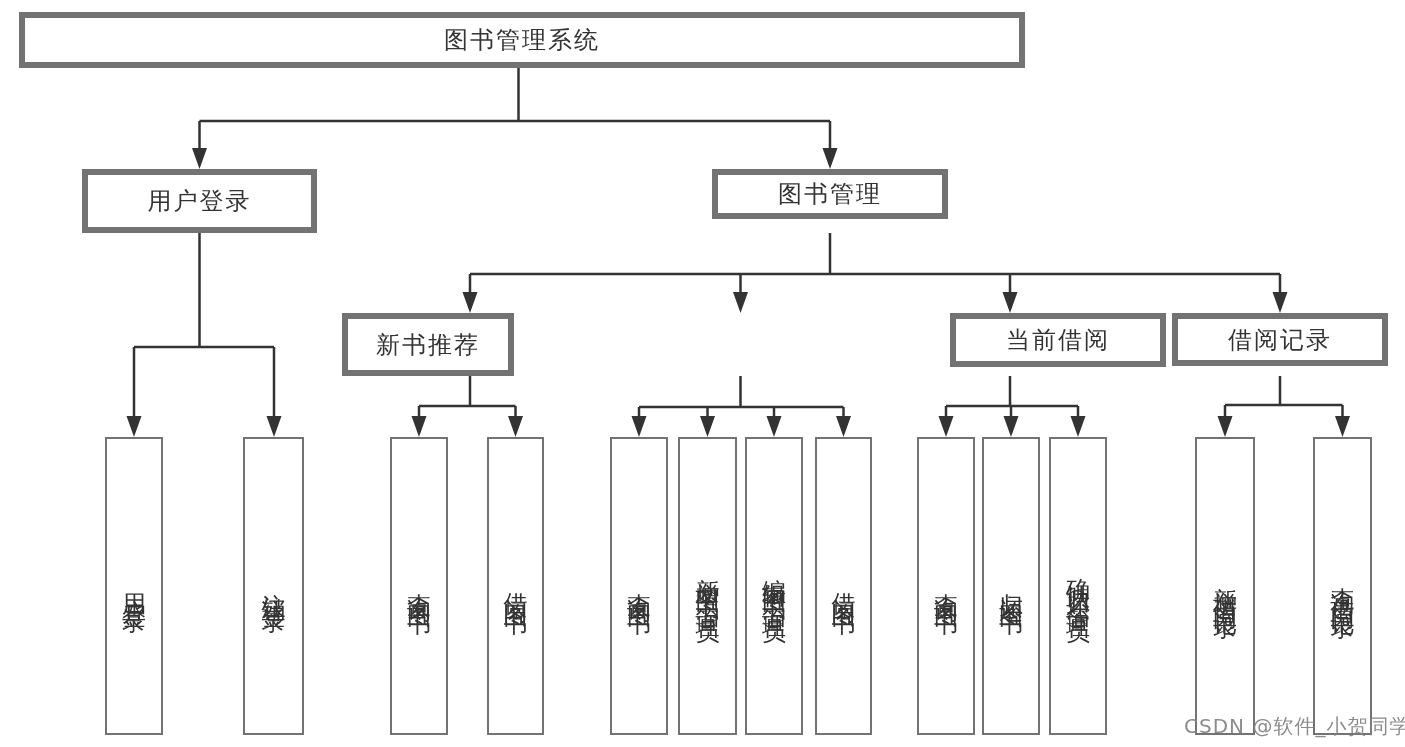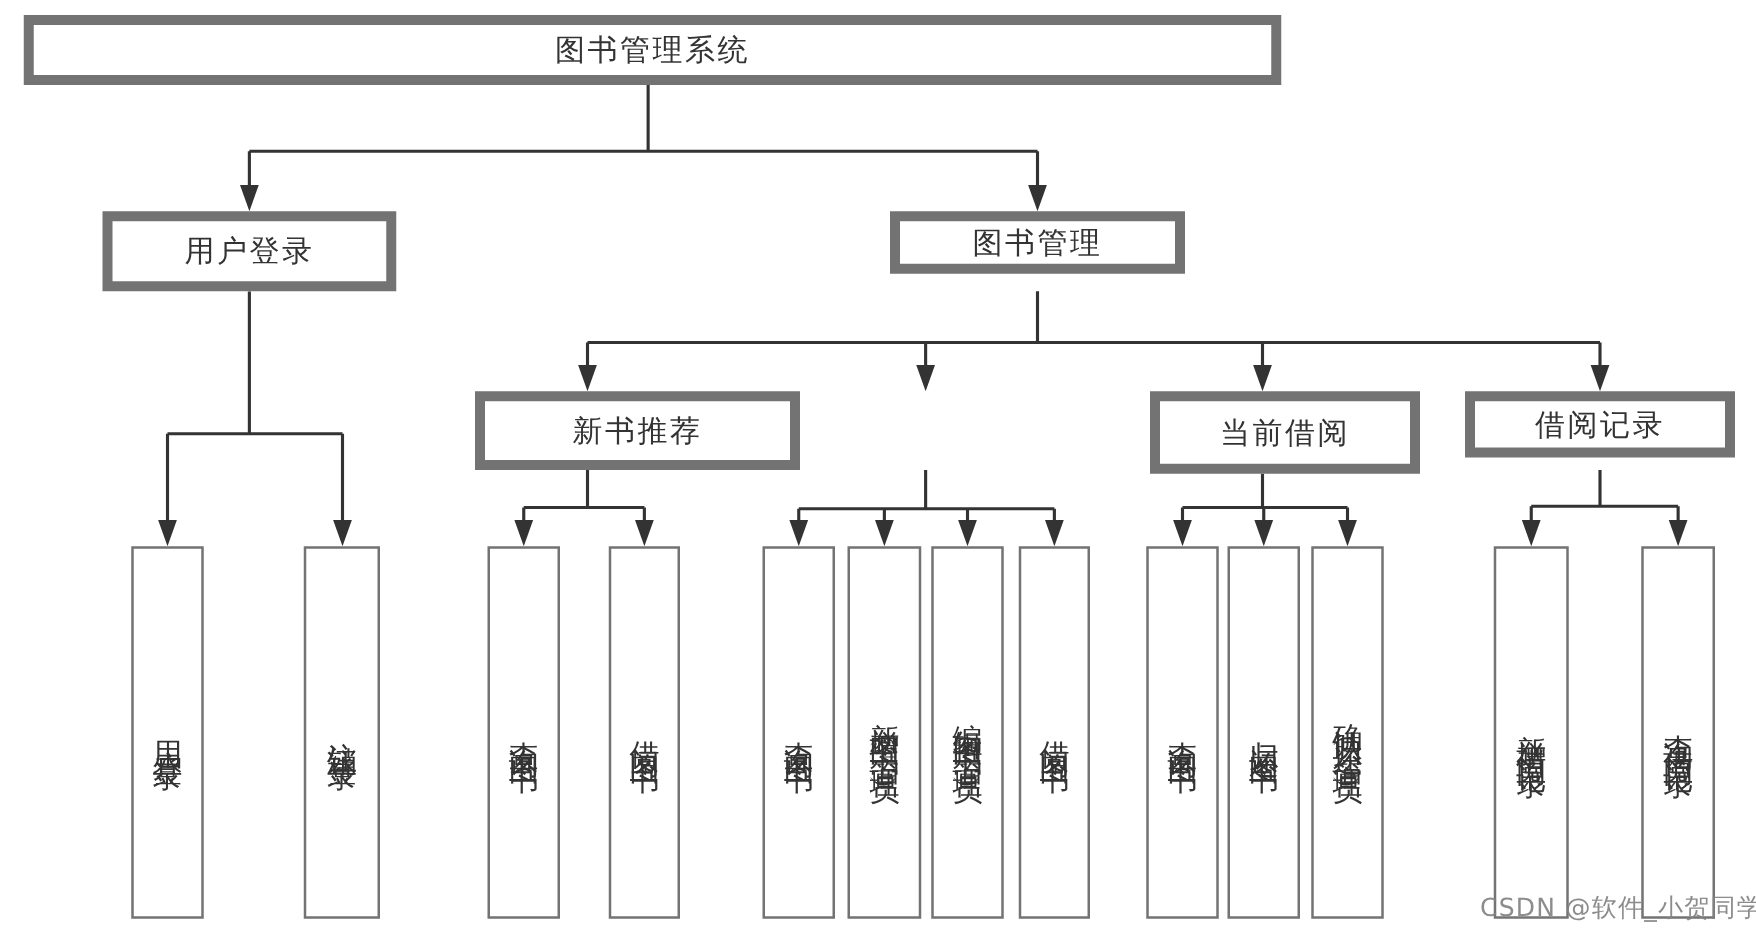--- a/index.html
+++ b/index.html
@@ -19,21 +19,21 @@
     position: absolute;
     left: 0;
     top: 0;
     width: 1405px;
     height: 747px;
   }
   .node {
     position: absolute;
     box-sizing: border-box;
     background: #ffffff;
-    border: 8px solid #737373;
+    border: 6px solid #737373;
     display: flex;
     align-items: center;
     justify-content: center;
     color: #333333;
   }
   .node.leaf {
     border-width: 2px;
   }
   .h-label {
     font-size: 24px;
@@ -102,24 +102,24 @@
     <span class="h-label">图书管理系统</span>
   </div>
 
   <div class="node" style="left:82px;top:169px;width:235px;height:64px;">
     <span class="h-label">用户登录</span>
   </div>
   <div class="node" style="left:712px;top:169px;width:236px;height:50px;">
     <span class="h-label">图书管理</span>
   </div>
 
-  <div class="node" style="left:380px;top:313px;width:260px;height:63px;">
+  <div class="node" style="left:342px;top:313px;width:172px;height:63px;">
     <span class="h-label">新书推荐</span>
   </div>
-  <div class="node" style="left:920px;top:313px;width:216px;height:66px;">
+  <div class="node" style="left:950px;top:313px;width:216px;height:54px;">
     <span class="h-label">当前借阅</span>
   </div>
   <div class="node" style="left:1172px;top:313px;width:216px;height:53px;">
     <span class="h-label">借阅记录</span>
   </div>
 
   <div class="node leaf" style="left:105px;top:437px;width:58px;height:298px;">
     <span class="v-label">用户登录</span>
   </div>
   <div class="node leaf" style="left:243px;top:437px;width:61px;height:298px;">

